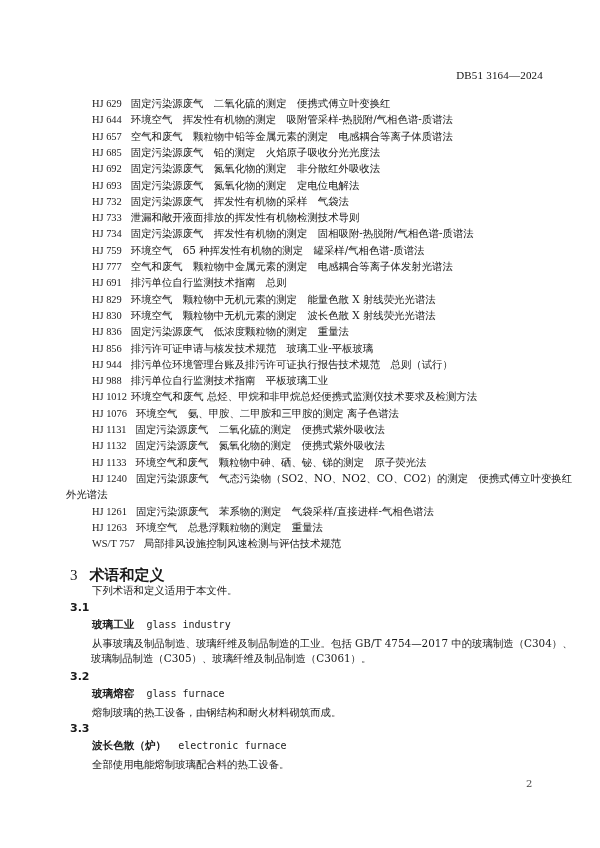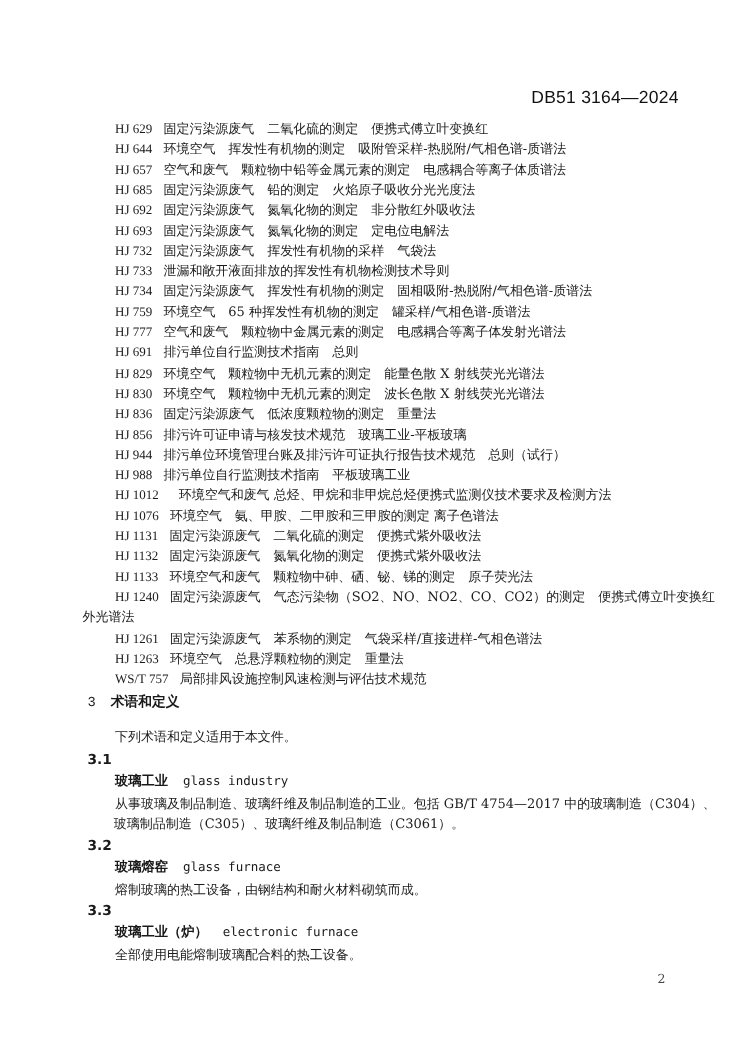--- a/index.html
+++ b/index.html
@@ -1,25 +1,25 @@
 <!DOCTYPE html>
 <html><head>
   <meta charset="utf-8">
   <style>
     html, body { margin: 0; padding: 0; background: #ffffff; }
     body { width: 600px; height: 848px; position: relative; overflow: hidden;
       font-family: "DejaVu Serif", "Liberation Serif", serif; color: #1a1a1a; }
-    .header-code { position: absolute; top: 69px; right: 57px; font-family: Liberation Sans, sans-serif;
-      font-size: 14px; color: #111; letter-spacing: 0.2px; }
+    .header-code { position: absolute; top: 69px; right: 57px; font-family: Liberation Serif, serif;
+      font-size: 11px; color: #111; letter-spacing: 0.2px; }
     .refs { position: absolute; top: 95px; left: 0; width: 600px; }
     .ref { position: absolute; left: 92px; font-size: 10.4px; line-height: 16px; white-space: nowrap; }
     .ref .code { font-family: "Liberation Serif", "DejaVu Serif", serif; display: inline-block; text-align: center; }
     .ref .title { margin-left: 9px; }
     .ref-cont { position: absolute; left: 66px; font-size: 10.4px; line-height: 16px; }
-    .section { position: absolute; left: 70px; font-family: Liberation Mono, monospace; font-size: 11px; font-weight: bold; }
+    .section { position: absolute; left: 70px; font-family: Liberation Serif, serif; font-size: 15px; font-weight: bold; margin-top: 12px; }
     .section .num { font-weight: normal; margin-right: 12px; }
     .para { position: absolute; left: 92px; font-size: 10.4px; line-height: 16px; }
     .clause { position: absolute; left: 70px; font-family: "DejaVu Sans", "Liberation Sans", sans-serif; font-size: 11px; font-weight: bold; }
     .term { position: absolute; left: 92px; font-size: 10.6px; }
     .term .zh { font-family: "DejaVu Sans", "Liberation Sans", sans-serif; font-weight: bold; }
     .term .en { font-family: "DejaVu Sans Mono", "Liberation Mono", monospace; font-size: 10px; margin-left: 12px; }
     .def-cont { position: absolute; left: 66px; font-size: 10.4px; margin-left: 25px; }
     .page-num { position: absolute; top: 778px; left: 526px; font-size: 10px; color: #444; }
   </style>
 </head>
@@ -40,21 +40,21 @@
     <div class="ref" style="top:130.4px"><span class="code">HJ 734</span><span class="title">固定污染源废气　挥发性有机物的测定　固相吸附-热脱附/气相色谱-质谱法</span></div>
     <div class="ref" style="top:146.7px"><span class="code">HJ 759</span><span class="title">环境空气　65 种挥发性有机物的测定　罐采样/气相色谱-质谱法</span></div>
     <div class="ref" style="top:163px"><span class="code">HJ 777</span><span class="title">空气和废气　颗粒物中金属元素的测定　电感耦合等离子体发射光谱法</span></div>
     <div class="ref" style="top:179.3px"><span class="code">HJ 691</span><span class="title">排污单位自行监测技术指南　总则</span></div>
     <div class="ref" style="top:195.6px"><span class="code">HJ 829</span><span class="title">环境空气　颗粒物中无机元素的测定　能量色散 X 射线荧光光谱法</span></div>
     <div class="ref" style="top:211.9px"><span class="code">HJ 830</span><span class="title">环境空气　颗粒物中无机元素的测定　波长色散 X 射线荧光光谱法</span></div>
     <div class="ref" style="top:228.2px"><span class="code">HJ 836</span><span class="title">固定污染源废气　低浓度颗粒物的测定　重量法</span></div>
     <div class="ref" style="top:244.5px"><span class="code">HJ 856</span><span class="title">排污许可证申请与核发技术规范　玻璃工业-平板玻璃</span></div>
     <div class="ref" style="top:260.8px"><span class="code">HJ 944</span><span class="title">排污单位环境管理台账及排污许可证执行报告技术规范　总则（试行）</span></div>
     <div class="ref" style="top:277.1px"><span class="code">HJ 988</span><span class="title">排污单位自行监测技术指南　平板玻璃工业</span></div>
-    <div class="ref" style="top:293.4px"><span class="code">HJ 1012</span><span class="title" style="margin-left:16px">环境空气和废气 总烃、甲烷和非甲烷总烃便携式监测仪技术要求及检测方法</span></div>
+    <div class="ref" style="top:293.4px"><span class="code">HJ 1012</span><span class="title" style="margin-left:4px">环境空气和废气 总烃、甲烷和非甲烷总烃便携式监测仪技术要求及检测方法</span></div>
     <div class="ref" style="top:309.7px"><span class="code">HJ 1076</span><span class="title">环境空气　氨、甲胺、二甲胺和三甲胺的测定 离子色谱法</span></div>
     <div class="ref" style="top:326px"><span class="code">HJ 1131</span><span class="title">固定污染源废气　二氧化硫的测定　便携式紫外吸收法</span></div>
     <div class="ref" style="top:342.3px"><span class="code">HJ 1132</span><span class="title">固定污染源废气　氮氧化物的测定　便携式紫外吸收法</span></div>
     <div class="ref" style="top:358.6px"><span class="code">HJ 1133</span><span class="title">环境空气和废气　颗粒物中砷、硒、铋、锑的测定　原子荧光法</span></div>
     <div class="ref" style="top:374.9px"><span class="code">HJ 1240</span><span class="title">固定污染源废气　气态污染物（SO2、NO、NO2、CO、CO2）的测定　便携式傅立叶变换红</span></div>
     <div class="ref-cont" style="top:391.2px">外光谱法</div>
     <div class="ref" style="top:407.5px"><span class="code">HJ 1261</span><span class="title">固定污染源废气　苯系物的测定　气袋采样/直接进样-气相色谱法</span></div>
     <div class="ref" style="top:423.8px"><span class="code">HJ 1263</span><span class="title">环境空气　总悬浮颗粒物的测定　重量法</span></div>
     <div class="ref" style="top:440.1px"><span class="code">WS/T 757</span><span class="title">局部排风设施控制风速检测与评估技术规范</span></div>
   </div>
@@ -73,18 +73,18 @@
   <div class="def-cont" style="top:652px">玻璃制品制造（C305）、玻璃纤维及制品制造（C3061）。</div>
 
   <div class="clause" style="top:670px">3.2</div>
   <div class="term" style="top:687px">
     <span class="zh">玻璃熔窑</span><span class="en">glass furnace</span>
   </div>
   <div class="para" style="top:704px">熔制玻璃的热工设备，由钢结构和耐火材料砌筑而成。</div>
 
   <div class="clause" style="top:722px">3.3</div>
   <div class="term" style="top:739px">
-    <span class="zh">玻璃工业（炉）</span><span class="en">electronic furnace</span>
+    <span class="zh">波长色散（炉）</span><span class="en">electronic furnace</span>
   </div>
   <div class="para" style="top:756px">全部使用电能熔制玻璃配合料的热工设备。</div>
 
   <div class="page-num">2</div>
 </div>
 
 </body></html>

